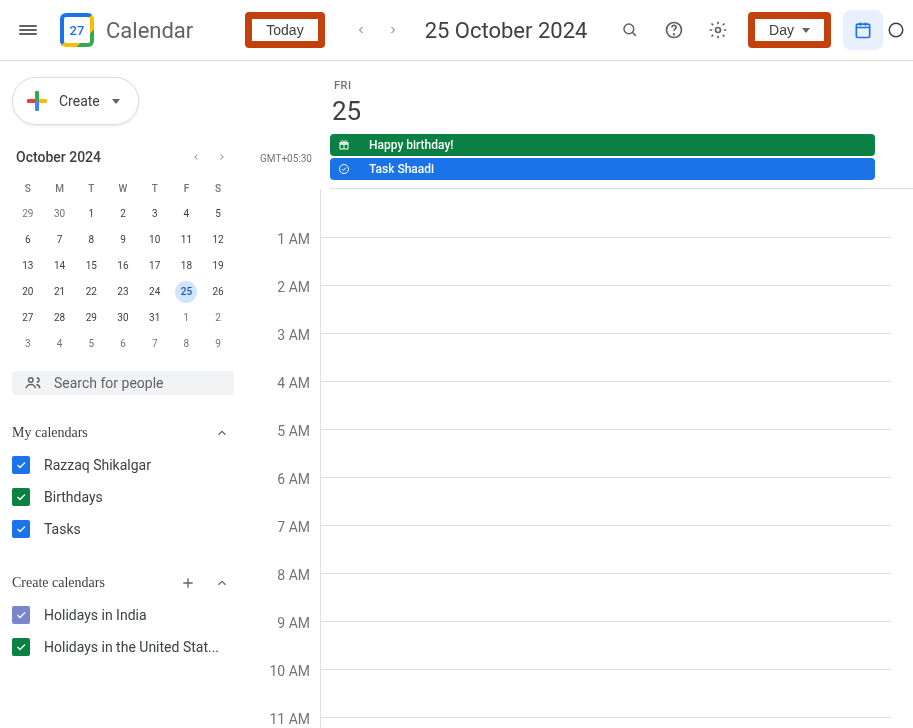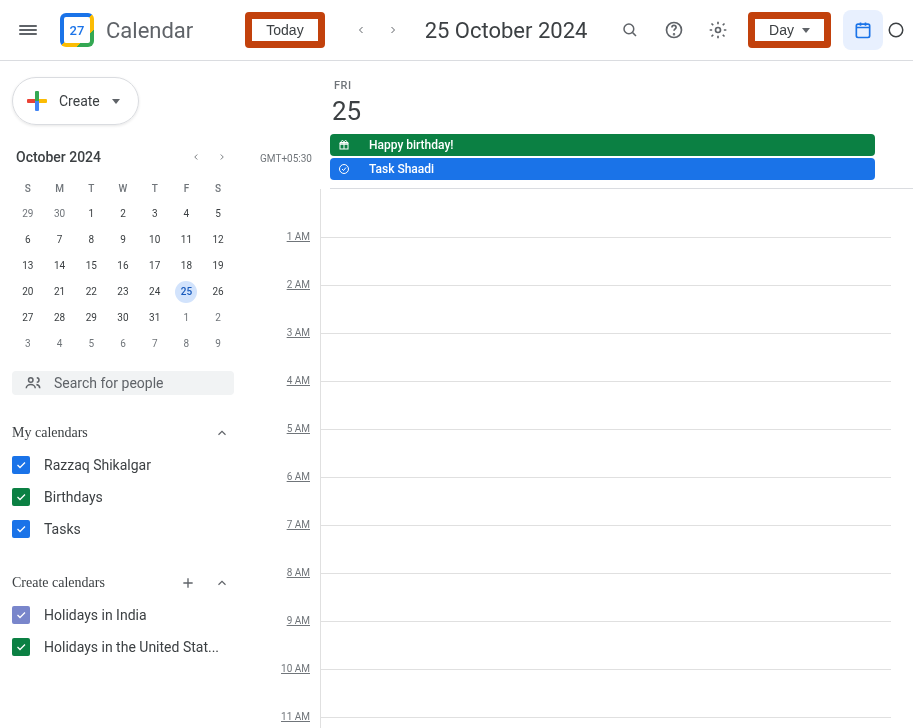--- a/index.html
+++ b/index.html
@@ -68,21 +68,21 @@
   .dow { font-size:11px; color:#70757a; font-weight:500; text-transform:uppercase; letter-spacing:.5px; margin-left:4px;}
   .dom { font-size:26px; color:#3c4043; margin-top:4px; margin-left:2px;}
   .allday-area { margin-top:8px; padding-right:38px; padding-left:0px; border-bottom:1px solid #dadce0; padding-bottom:6px;}
   .chip { height:22px; border-radius:4px; display:flex; align-items:center; gap:19px; padding:0 8px; color:#fff; font-size:12px; font-weight:500; margin-bottom:2px; cursor:pointer;}
   .chip svg { stroke:#fff; width:12px; height:12px;}
   
   .grid-scroll { flex:1; overflow-y:auto; position:relative;}
   .grid-scroll::-webkit-scrollbar { width:12px; }
   .grid-scroll::-webkit-scrollbar-thumb { background:#dadce0; border-radius:6px;}
   .hour-row { display:flex; height:48px; }
-  .hour-label { width:72px; text-align:right; padding-right:10px; font-size:10px; color:#70757a; transform:translateY(-6px);text-decoration:underline;}
+  .hour-label { width:72px; text-align:right; padding-right:10px; font-size:14px; color:#70757a; transform:translateY(-6px);}
   .hour-cell { flex:1; border-top:1px solid #e0e0e0; margin-right:22px;}
   .gutter-line { position:absolute; left:72px; top:0; bottom:0; width:1px; background:#e0e0e0;}
 </style>
 </head>
 <body>
 
 <div class="header">
   <div class="icon-btn">
     <div class="menu-icon">
         <div></div>

